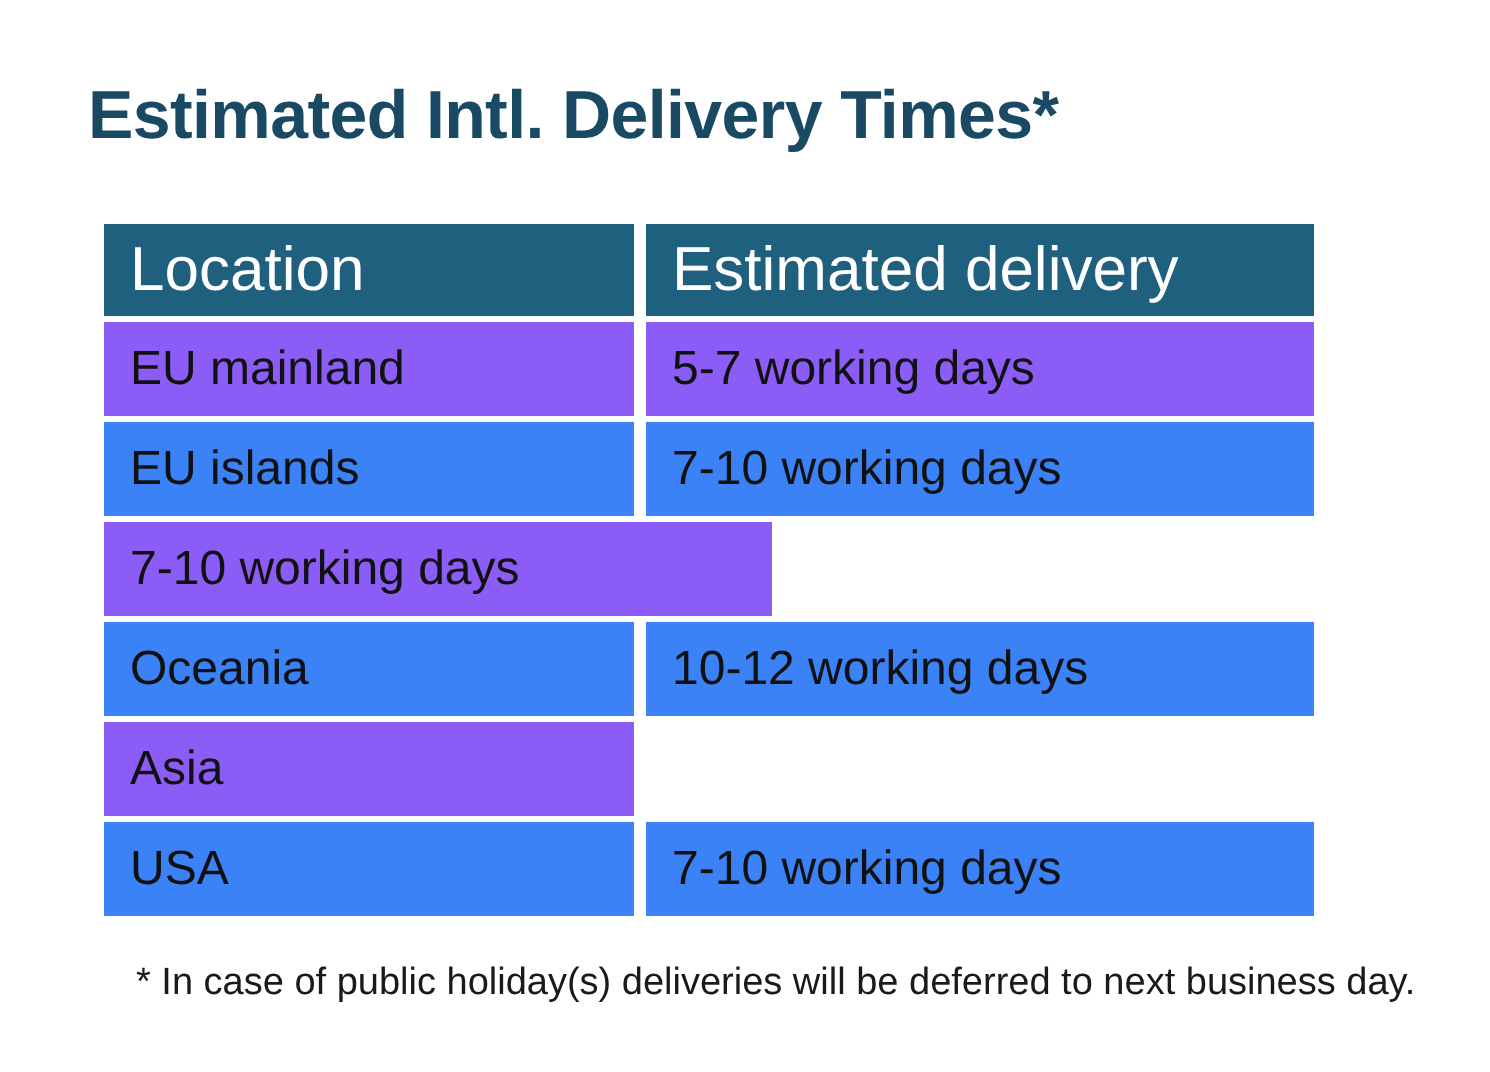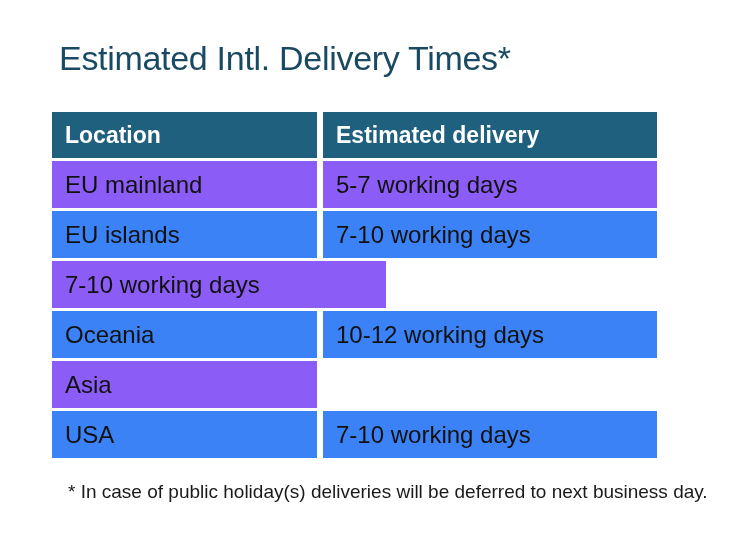--- a/index.html
+++ b/index.html
@@ -20,25 +20,25 @@
     position: relative;
     width: 745px;
     height: 536px;
     background: #ffffff;
     box-sizing: border-box;
   }
 
   
   .page-title {
     position: absolute;
-    left: 59px;
+    left: 44px;
     top: 36px;
     font-size: 34px;
     line-height: 44px;
-    font-weight: normal;
+    font-weight: bold;
     color: #1a4a63;
     letter-spacing: -0.3px;
     white-space: nowrap;
   }
 
   .table-wrap {
     position: absolute;
     left: 52px;
     top: 112px;
     width: 638px;
@@ -68,22 +68,22 @@
     margin-right: 6px;
   }
   .c-est {
     width: 334px;
   }
 
   
   .t-row-header .t-cell {
     background: #20607f;
     color: #ffffff;
-    font-weight: bold;
-    font-size: 23px;
+    font-weight: normal;
+    font-size: 31px;
     height: 46px;
   }
 
   
   .t-row-odd .t-cell  { background: #8b5cf6; }
   .t-row-even .t-cell { background: #3b82f6; }
 
   
   .footnote {
     position: absolute;

